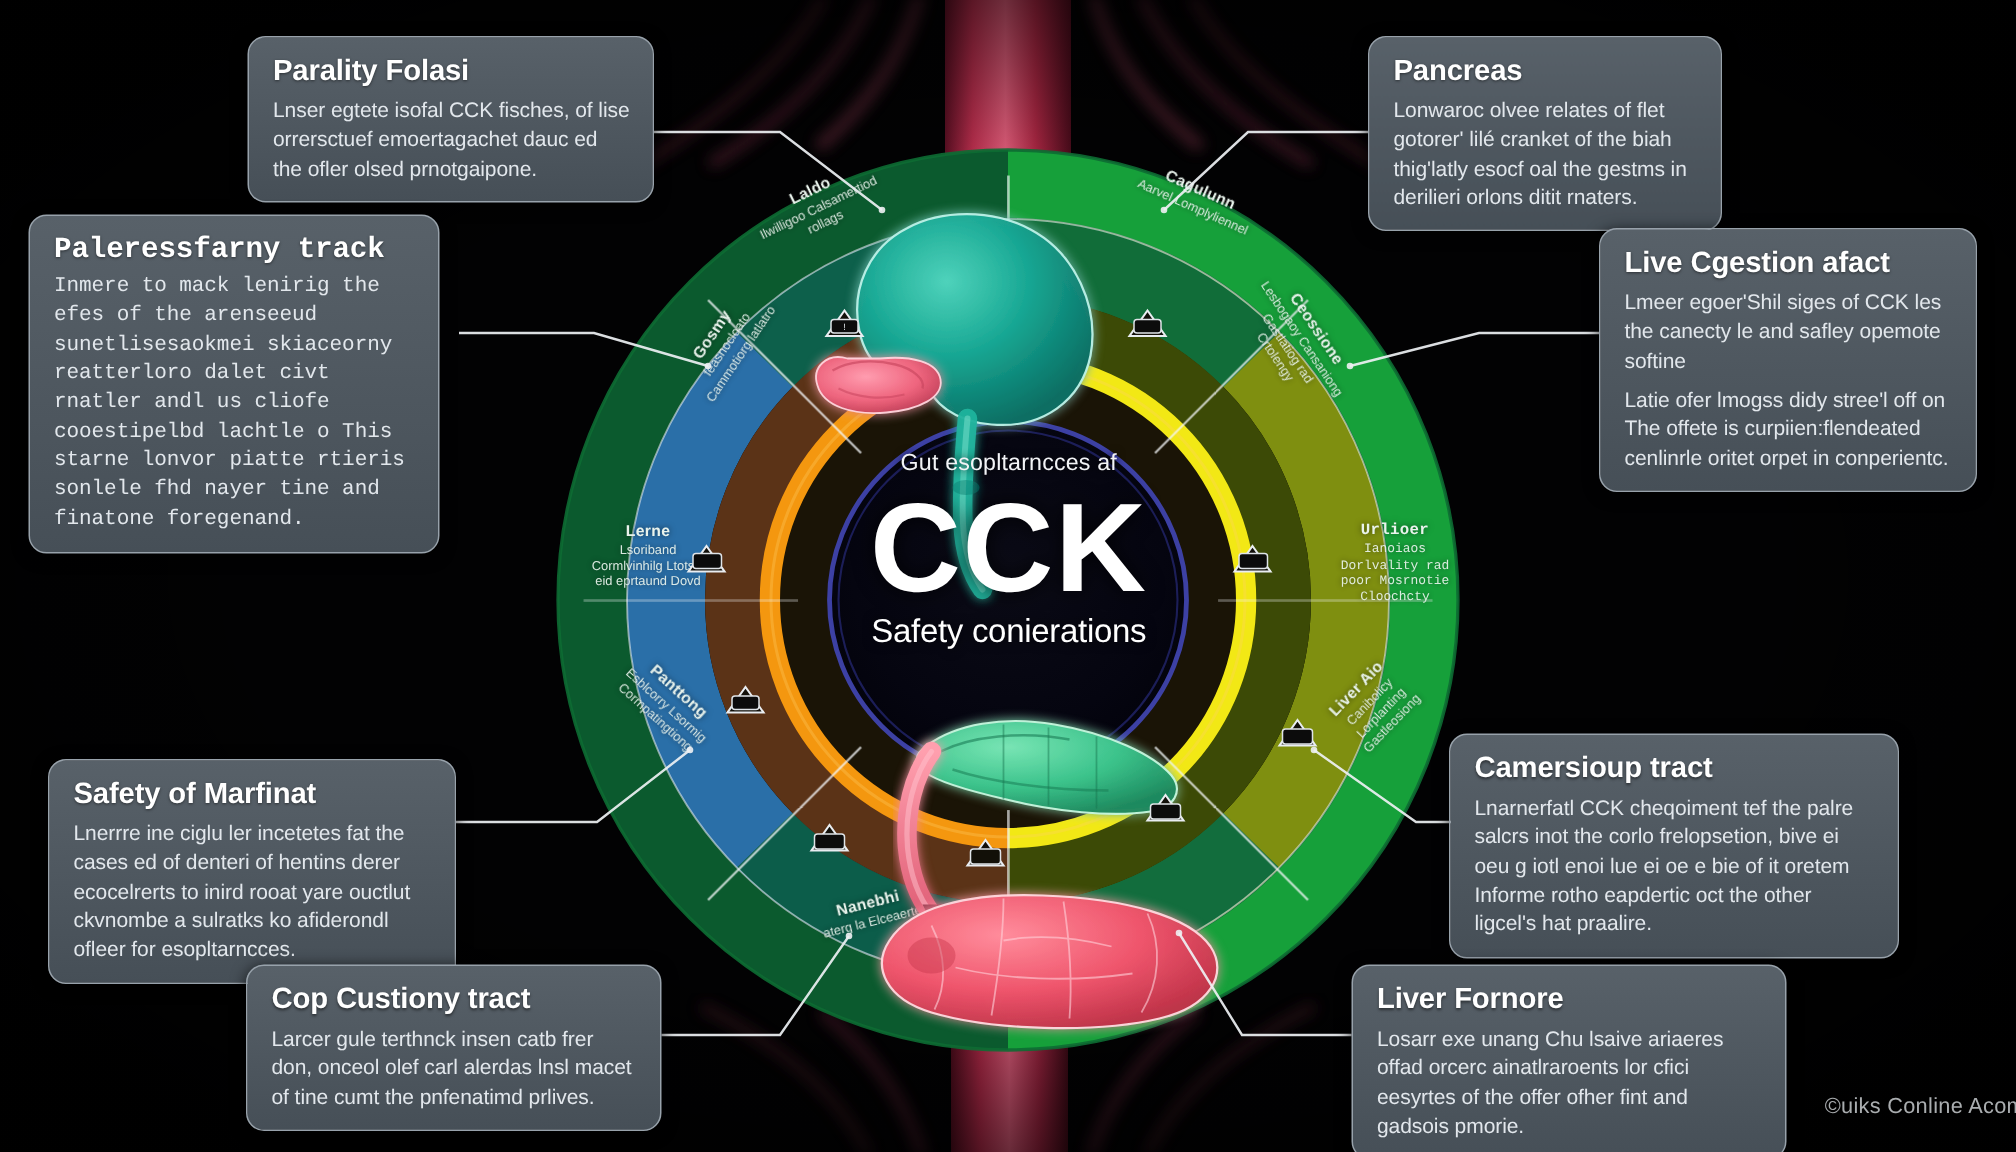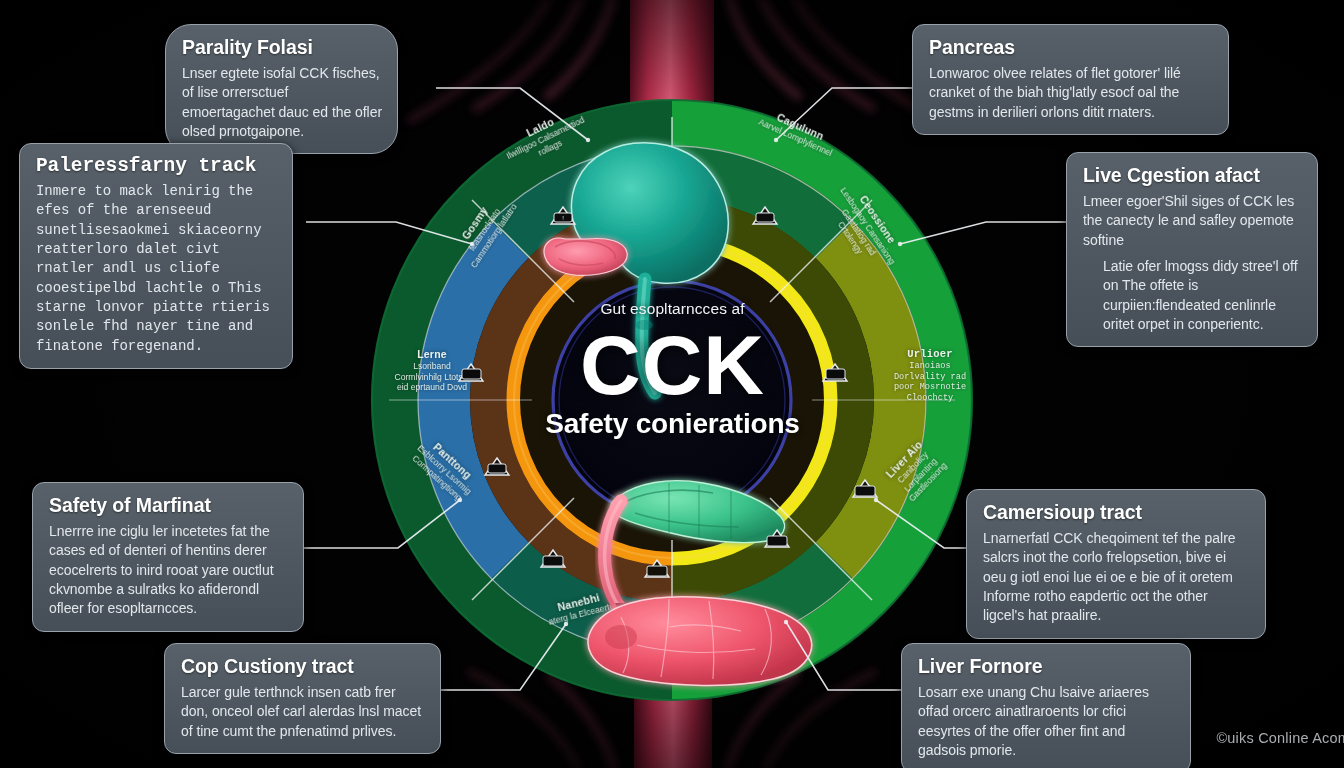--- a/index.html
+++ b/index.html
@@ -54,22 +54,22 @@
   .center-acronym {
     font-size: 84px;
     line-height: .98;
     font-weight: 800;
     color: #ffffff;
     letter-spacing: 1px;
     margin: 6px 0 2px;
     text-shadow: 0 0 14px rgba(0,0,0,.85);
   }
   .center-sub {
-    font-size: 28px;
-    font-weight: 700;
+    font-size: 22px;
+    font-weight: 400;
     color: #ffffff;
     letter-spacing: -.2px;
     white-space: nowrap;
     text-shadow: 0 0 7px rgba(0,0,0,.9);
   }
 
   
   .connect-svg { position: absolute; inset: 0; width: 1344px; height: 768px; z-index: 18; }
 
   
@@ -90,28 +90,28 @@
     margin-bottom: 5px;
     text-shadow: 0 1px 2px rgba(0,0,0,.5);
   }
   .card p {
     color: #e2e7ec;
     font-size: 14px;
     line-height: 1.38;
     font-weight: 400;
     letter-spacing: -.05px;
   }
-  .card p + p { margin-top: 7px; margin-left: 20px; }
-
-  
-  #card-parality   { left: 165px;  top: 24px;   width: 233px; border-radius: 26px; }
-  #card-pancreas   { left: 912px;  top: 24px;   width: 317px; }
+  .card p + p { margin-top: 7px; }
+
+  
+  #card-parality   { left: 165px;  top: 24px;   width: 271px; }
+  #card-pancreas   { left: 912px;  top: 24px;   width: 236px; }
   #card-biliary    { left: 19px;   top: 143px;  width: 274px; font-family: Liberation Mono, monospace; }
   #card-liver-dig  { left: 1066px; top: 152px;  width: 252px; }
-  #card-safety     { left: 32px;   top: 482px;  width: 272px; }
+  #card-safety     { left: 32px;   top: 506px;  width: 272px; }
   #card-camers     { left: 966px; top: 489px;  width: 300px; }
   #card-cop        { left: 164px;  top: 643px;  width: 277px; }
   #card-liver-for  { left: 901px;  top: 643px;  width: 290px; }
 
   
   .ring-label {
     position: absolute;
     z-index: 14;
     text-align: center;
     pointer-events: none;

